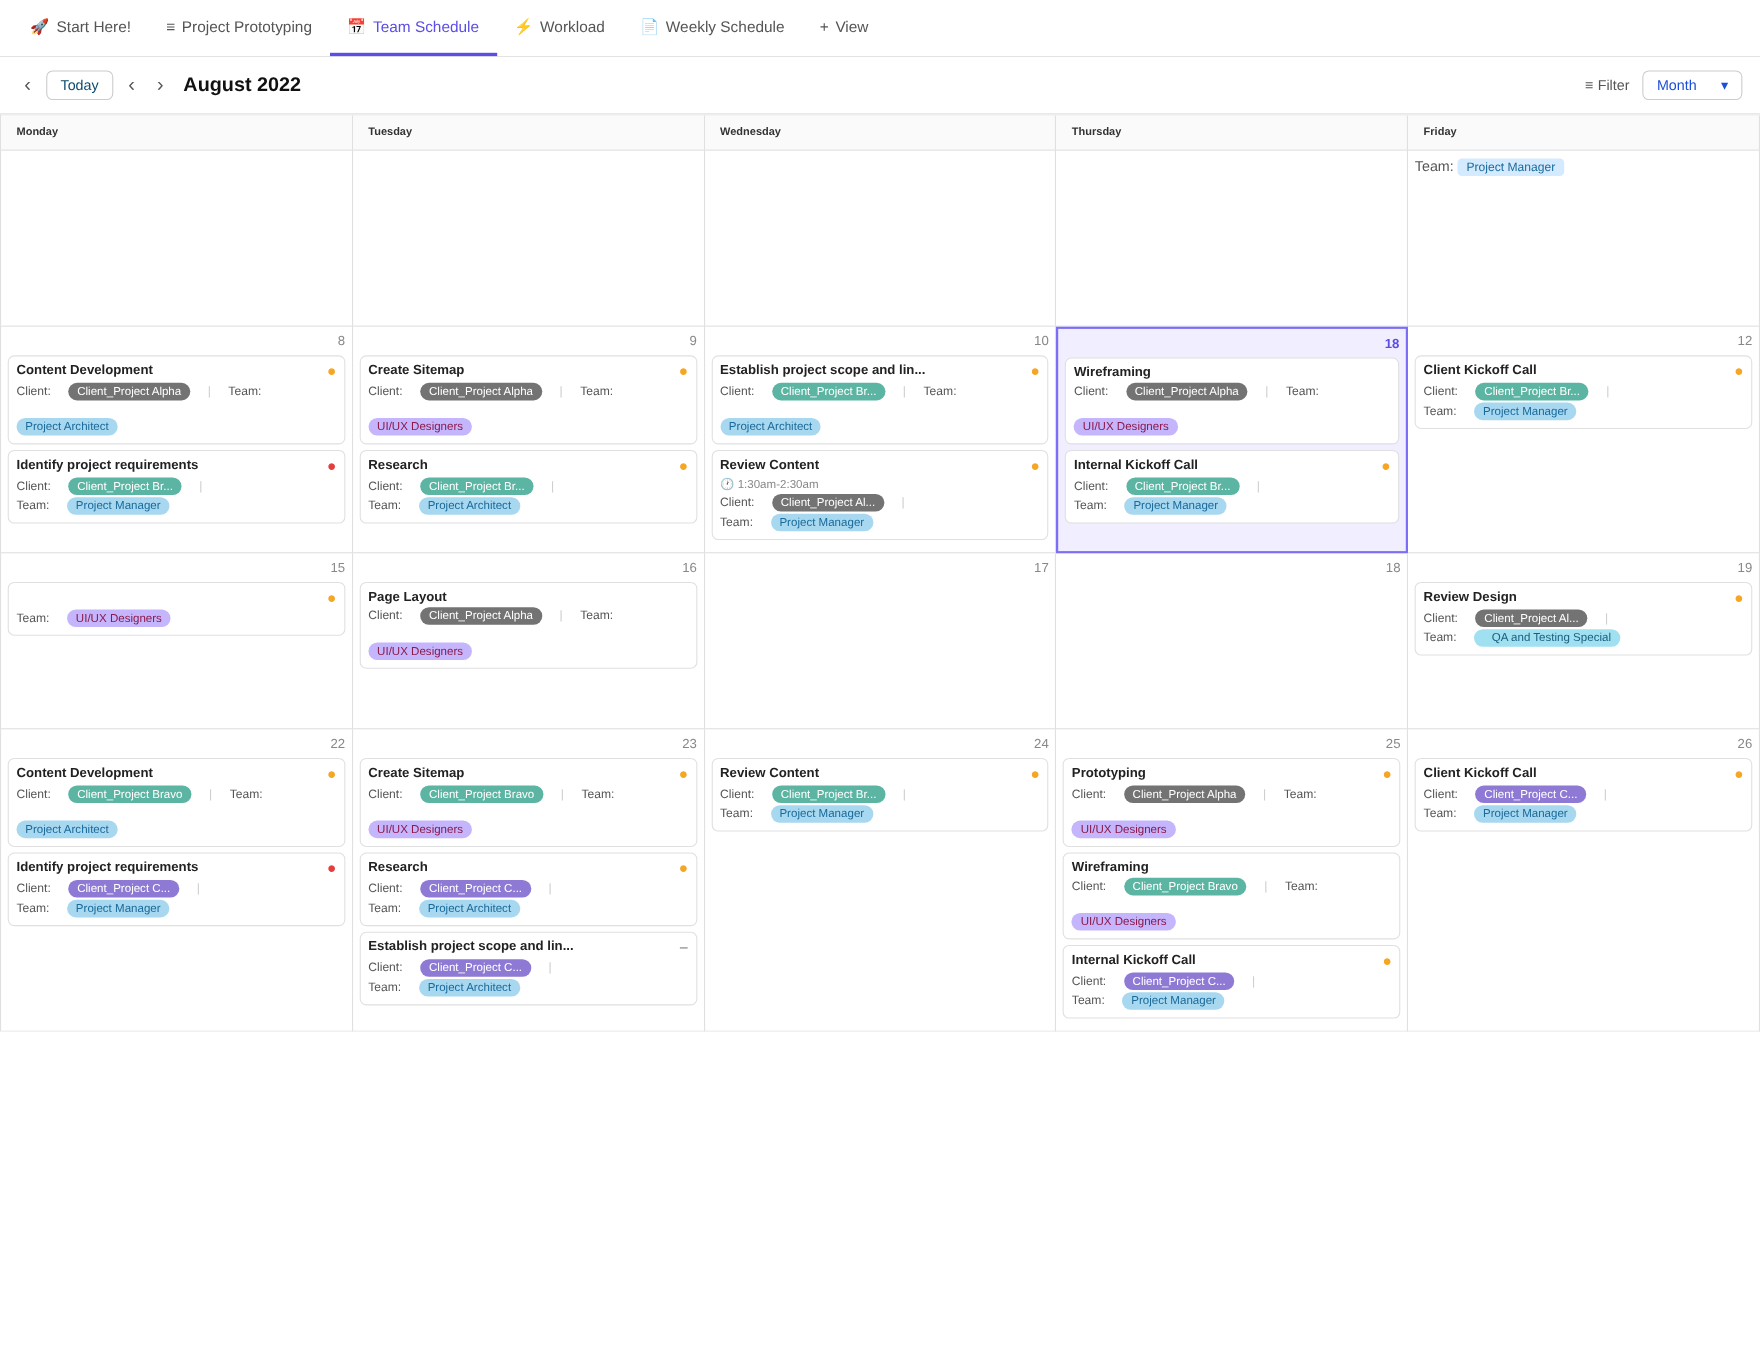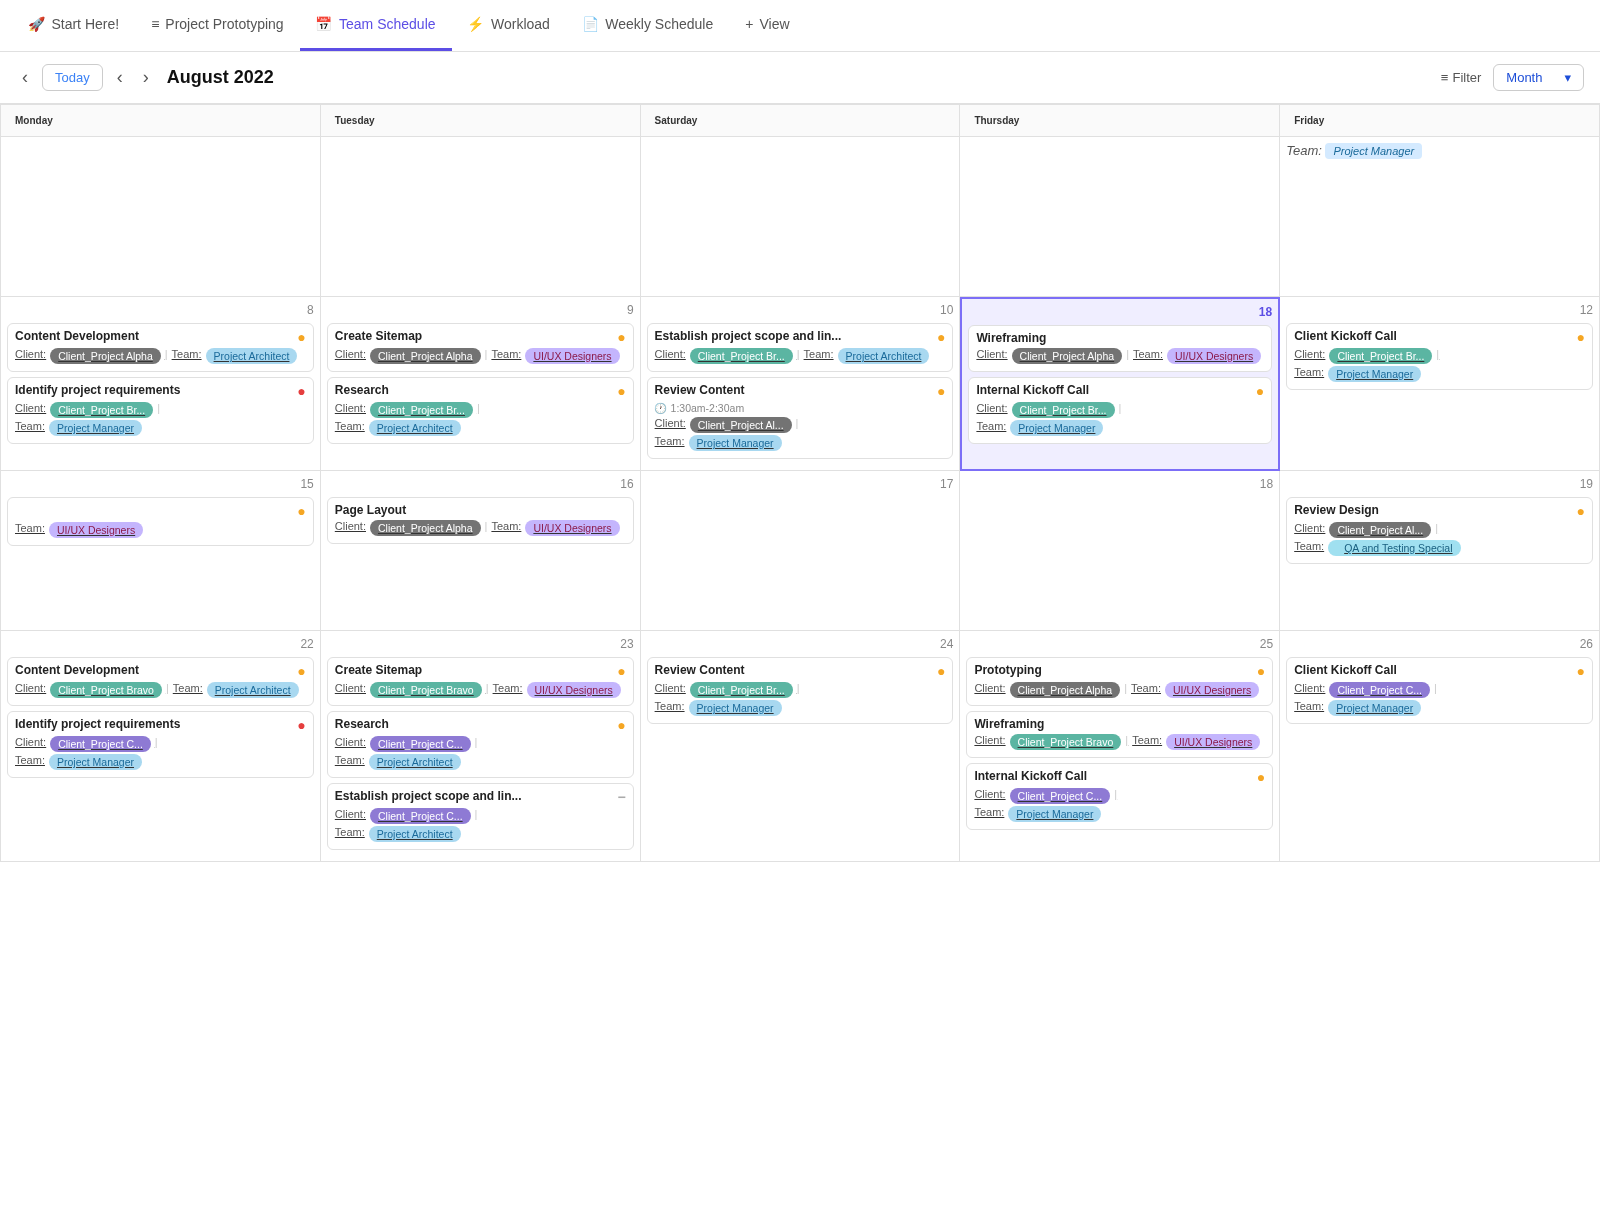--- a/index.html
+++ b/index.html
@@ -26,21 +26,21 @@
     .toolbar {
       display: flex; align-items: center;
       padding: 8px 16px;
       border-bottom: 1px solid #e0e0e0;
       height: 52px;
       background: #fff;
     }
     .toolbar-left { display: flex; align-items: center; gap: 8px; flex: 1; }
     .btn-today {
       border: 1px solid #ccc; background: #fff; border-radius: 6px;
-      padding: 5px 12px; cursor: pointer; font-size: 13px; color: #3b82f6;
+      padding: 5px 12px; cursor: pointer; font-size: 13px; color: #0c4a6e;
     }
     .btn-nav {
       border: none; background: none; cursor: pointer;
       font-size: 18px; color: #555; padding: 2px 6px;
     }
     .month-title { font-size: 18px; font-weight: 600; color: #111; margin-left: 4px; }
     .toolbar-right { display: flex; align-items: center; gap: 12px; }
     .btn-filter {
       border: none; background: none; cursor: pointer;
       font-size: 13px; color: #555; display: flex; align-items: center; gap: 4px;
@@ -95,22 +95,22 @@
     }
     .event-title {
       font-weight: 600; font-size: 12px; color: #222;
       margin-bottom: 3px;
       display: flex; justify-content: space-between; align-items: flex-start;
     }
     .event-dot { color: #f5a623; font-size: 14px; margin-left: 4px; }
     .event-dot-red { color: #e53e3e; font-size: 14px; margin-left: 4px; }
     .event-dot-dash { color: #aaa; font-size: 14px; margin-left: 4px; }
     .event-row {
-      display: flex; align-items: flex-start; flex-wrap: wrap;
-      gap: 4px; margin-bottom: 2px; font-size: 11px; text-decoration: underline;
+      display: flex; align-items: center; flex-wrap: wrap;
+      gap: 16px; margin-bottom: 2px; font-size: 11px;
     }
     .event-label { color: #555; }
     .event-time { color: #888; font-size: 10.5px; margin-bottom: 2px; }
     .divider { color: #ccc; }
 
     
     .tag {
       display: inline-block; border-radius: 20px;
       padding: 2px 8px; font-size: 10.5px; font-weight: 500;
       white-space: nowrap;
@@ -182,30 +182,30 @@
       <span>▾</span>
     </button>
   </div>
 </div>
 
 <div class="calendar-wrapper">
   <div class="calendar-grid">
 
     <div class="day-header">Monday</div>
     <div class="day-header">Tuesday</div>
-    <div class="day-header">Saturday</div>
+    <div class="day-header">Wednesday</div>
     <div class="day-header">Thursday</div>
     <div class="day-header">Friday</div>
 
     <div class="day-cell"></div>
     <div class="day-cell"></div>
     <div class="day-cell"></div>
     <div class="day-cell"></div>
     <div class="day-cell">
-      <div style="margin-bottom:4px;font-style:italic;">
+      <div style="margin-bottom:4px;">
         <span class="event-label">Team: </span>
         <span class="tag tag-team-pm carryover-event">Project Manager</span>
       </div>
     </div>
 
     <div class="day-cell">
       <div class="day-number">8</div>
       <div class="event-card">
         <div class="event-title">
           <span>Content Development</span>

